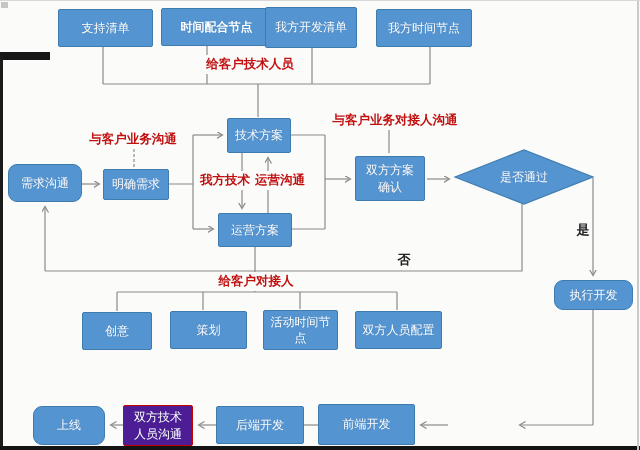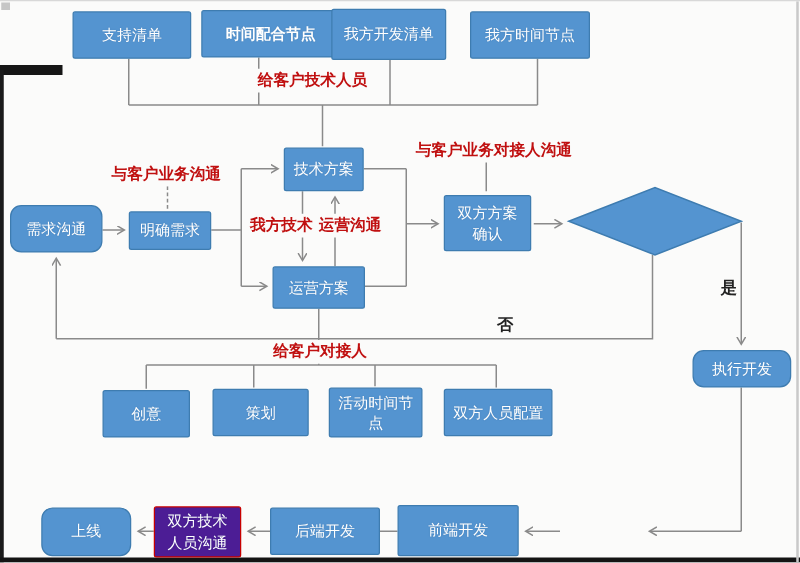--- a/index.html
+++ b/index.html
@@ -116,20 +116,21 @@
   <div class="node" id="n-ourdev">我方开发清单</div>
   <div class="node" id="n-ourtime">我方时间节点</div>
 
   <div class="node round" id="n-demand">需求沟通</div>
   <div class="node" id="n-clarify">明确需求</div>
   <div class="node" id="n-tech">技术方案</div>
   <div class="node" id="n-ops">运营方案</div>
   <div class="node" id="n-confirm">双方方案
 确认</div>
 
+  <div class="diamond-label">是否通过</div>
 
   <div class="node round" id="n-exec">执行开发</div>
 
   <div class="node" id="n-creative">创意</div>
   <div class="node" id="n-planning">策划</div>
   <div class="node" id="n-acttime">活动时间节
 点</div>
   <div class="node" id="n-staffing">双方人员配置</div>
 
   <div class="node round" id="n-online">上线</div>

